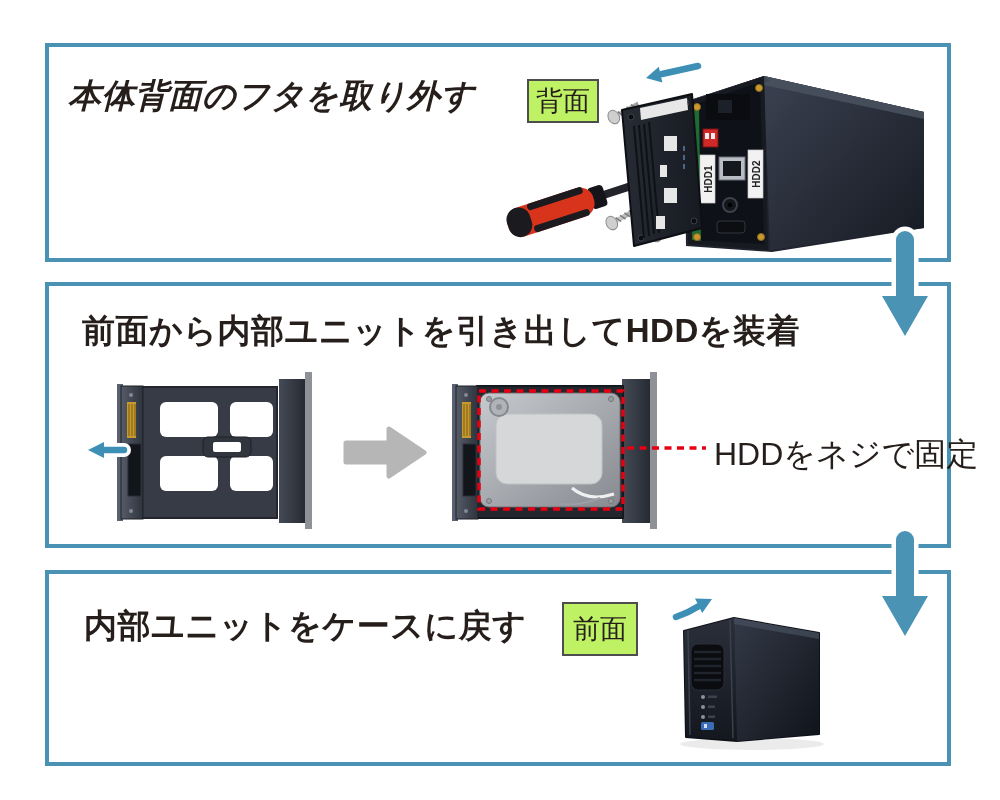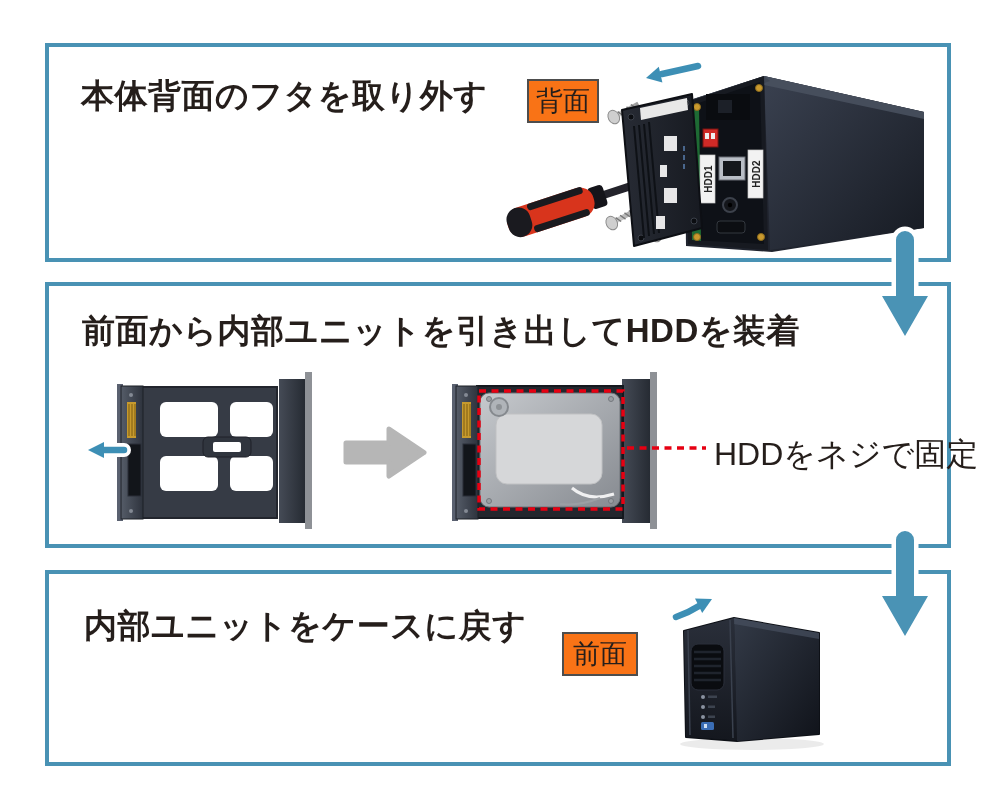--- a/index.html
+++ b/index.html
@@ -11,30 +11,30 @@
     position:absolute;left:45px;width:906px;
     border:4px solid #4992b4;background:#ffffff;box-sizing:border-box;
   }
   #panel1{top:43px;height:219px;}
   #panel2{top:282px;height:266px;}
   #panel3{top:570px;height:196px;}
   .step-title{
     position:absolute;font-size:33px;font-weight:bold;color:#251e1b;
     letter-spacing:0.5px;white-space:nowrap;z-index:3;
   }
-  #title1{left:81px;top:74px;}
+  #title1{left:68px;top:74px;font-style:italic;}
   #title2{left:82px;top:309px;}
   #title3{left:84px;top:604px;}
   .tag-box{
-    position:absolute;box-sizing:border-box;border:2px solid #4d4d4d;background:#f97316;
+    position:absolute;box-sizing:border-box;border:2px solid #4d4d4d;background:#bef264;
     font-size:27px;color:#251e1b;display:flex;align-items:center;justify-content:center;
     z-index:3;
   }
   #tag-rear{left:527px;top:79px;width:72px;height:44px;}
-  #tag-front{left:562px;top:632px;width:76px;height:44px;}
+  #tag-front{left:562px;top:602px;width:76px;height:54px;}
   .annot{
     position:absolute;left:714px;top:433px;font-size:32px;color:#251e1b;
     white-space:nowrap;z-index:3;
   }
   svg.illus{position:absolute;left:0;top:0;z-index:2;}
   svg.flow{position:absolute;z-index:5;overflow:visible;}
   #flow1{left:878px;top:226px;}
   #flow2{left:878px;top:526px;}
 </style>
 </head>

